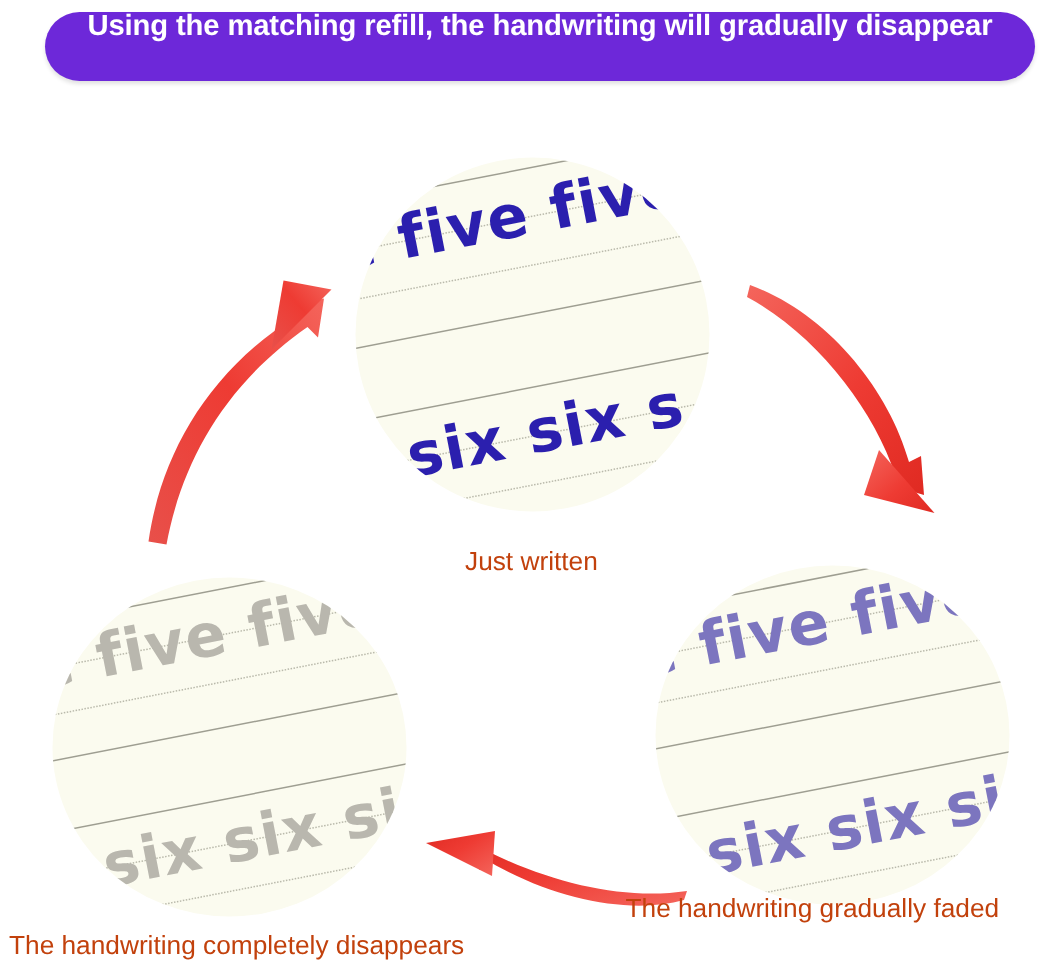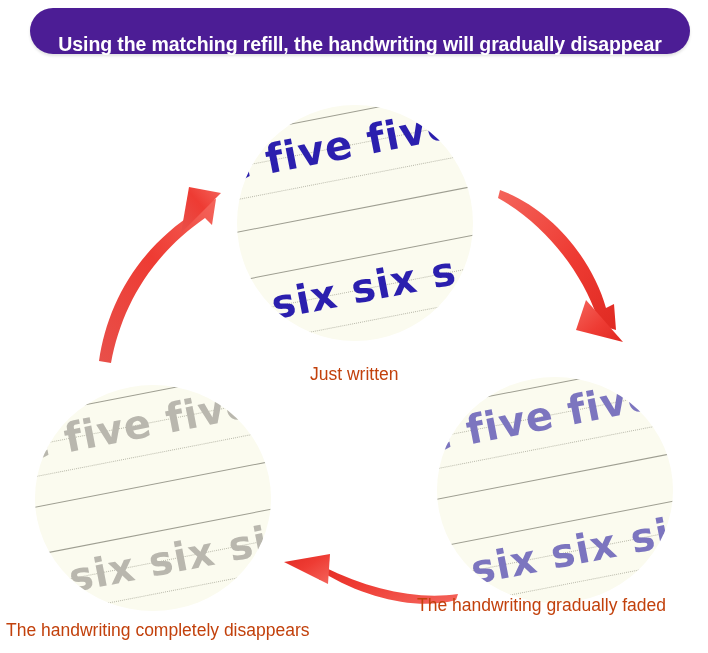--- a/index.html
+++ b/index.html
@@ -17,24 +17,24 @@
   }
 
   
   #banner-bar {
     position: absolute;
     left: 30px;
     top: 8px;
     width: 660px;
     height: 46px;
     border-radius: 23px;
-    background: #4c1d95;
+    background: #6d28d9;
     box-shadow: 0 2px 3px rgba(0,0,0,0.12);
     display: flex;
-    align-items: flex-end;
+    align-items: flex-start;
     justify-content: center;
     box-sizing: border-box;
     padding: 0 14px;
   }
   #banner-text {
     color: #ffffff;
     font-size: 19.5px;
     font-weight: 600;
     letter-spacing: -0.1px;
     white-space: nowrap;

